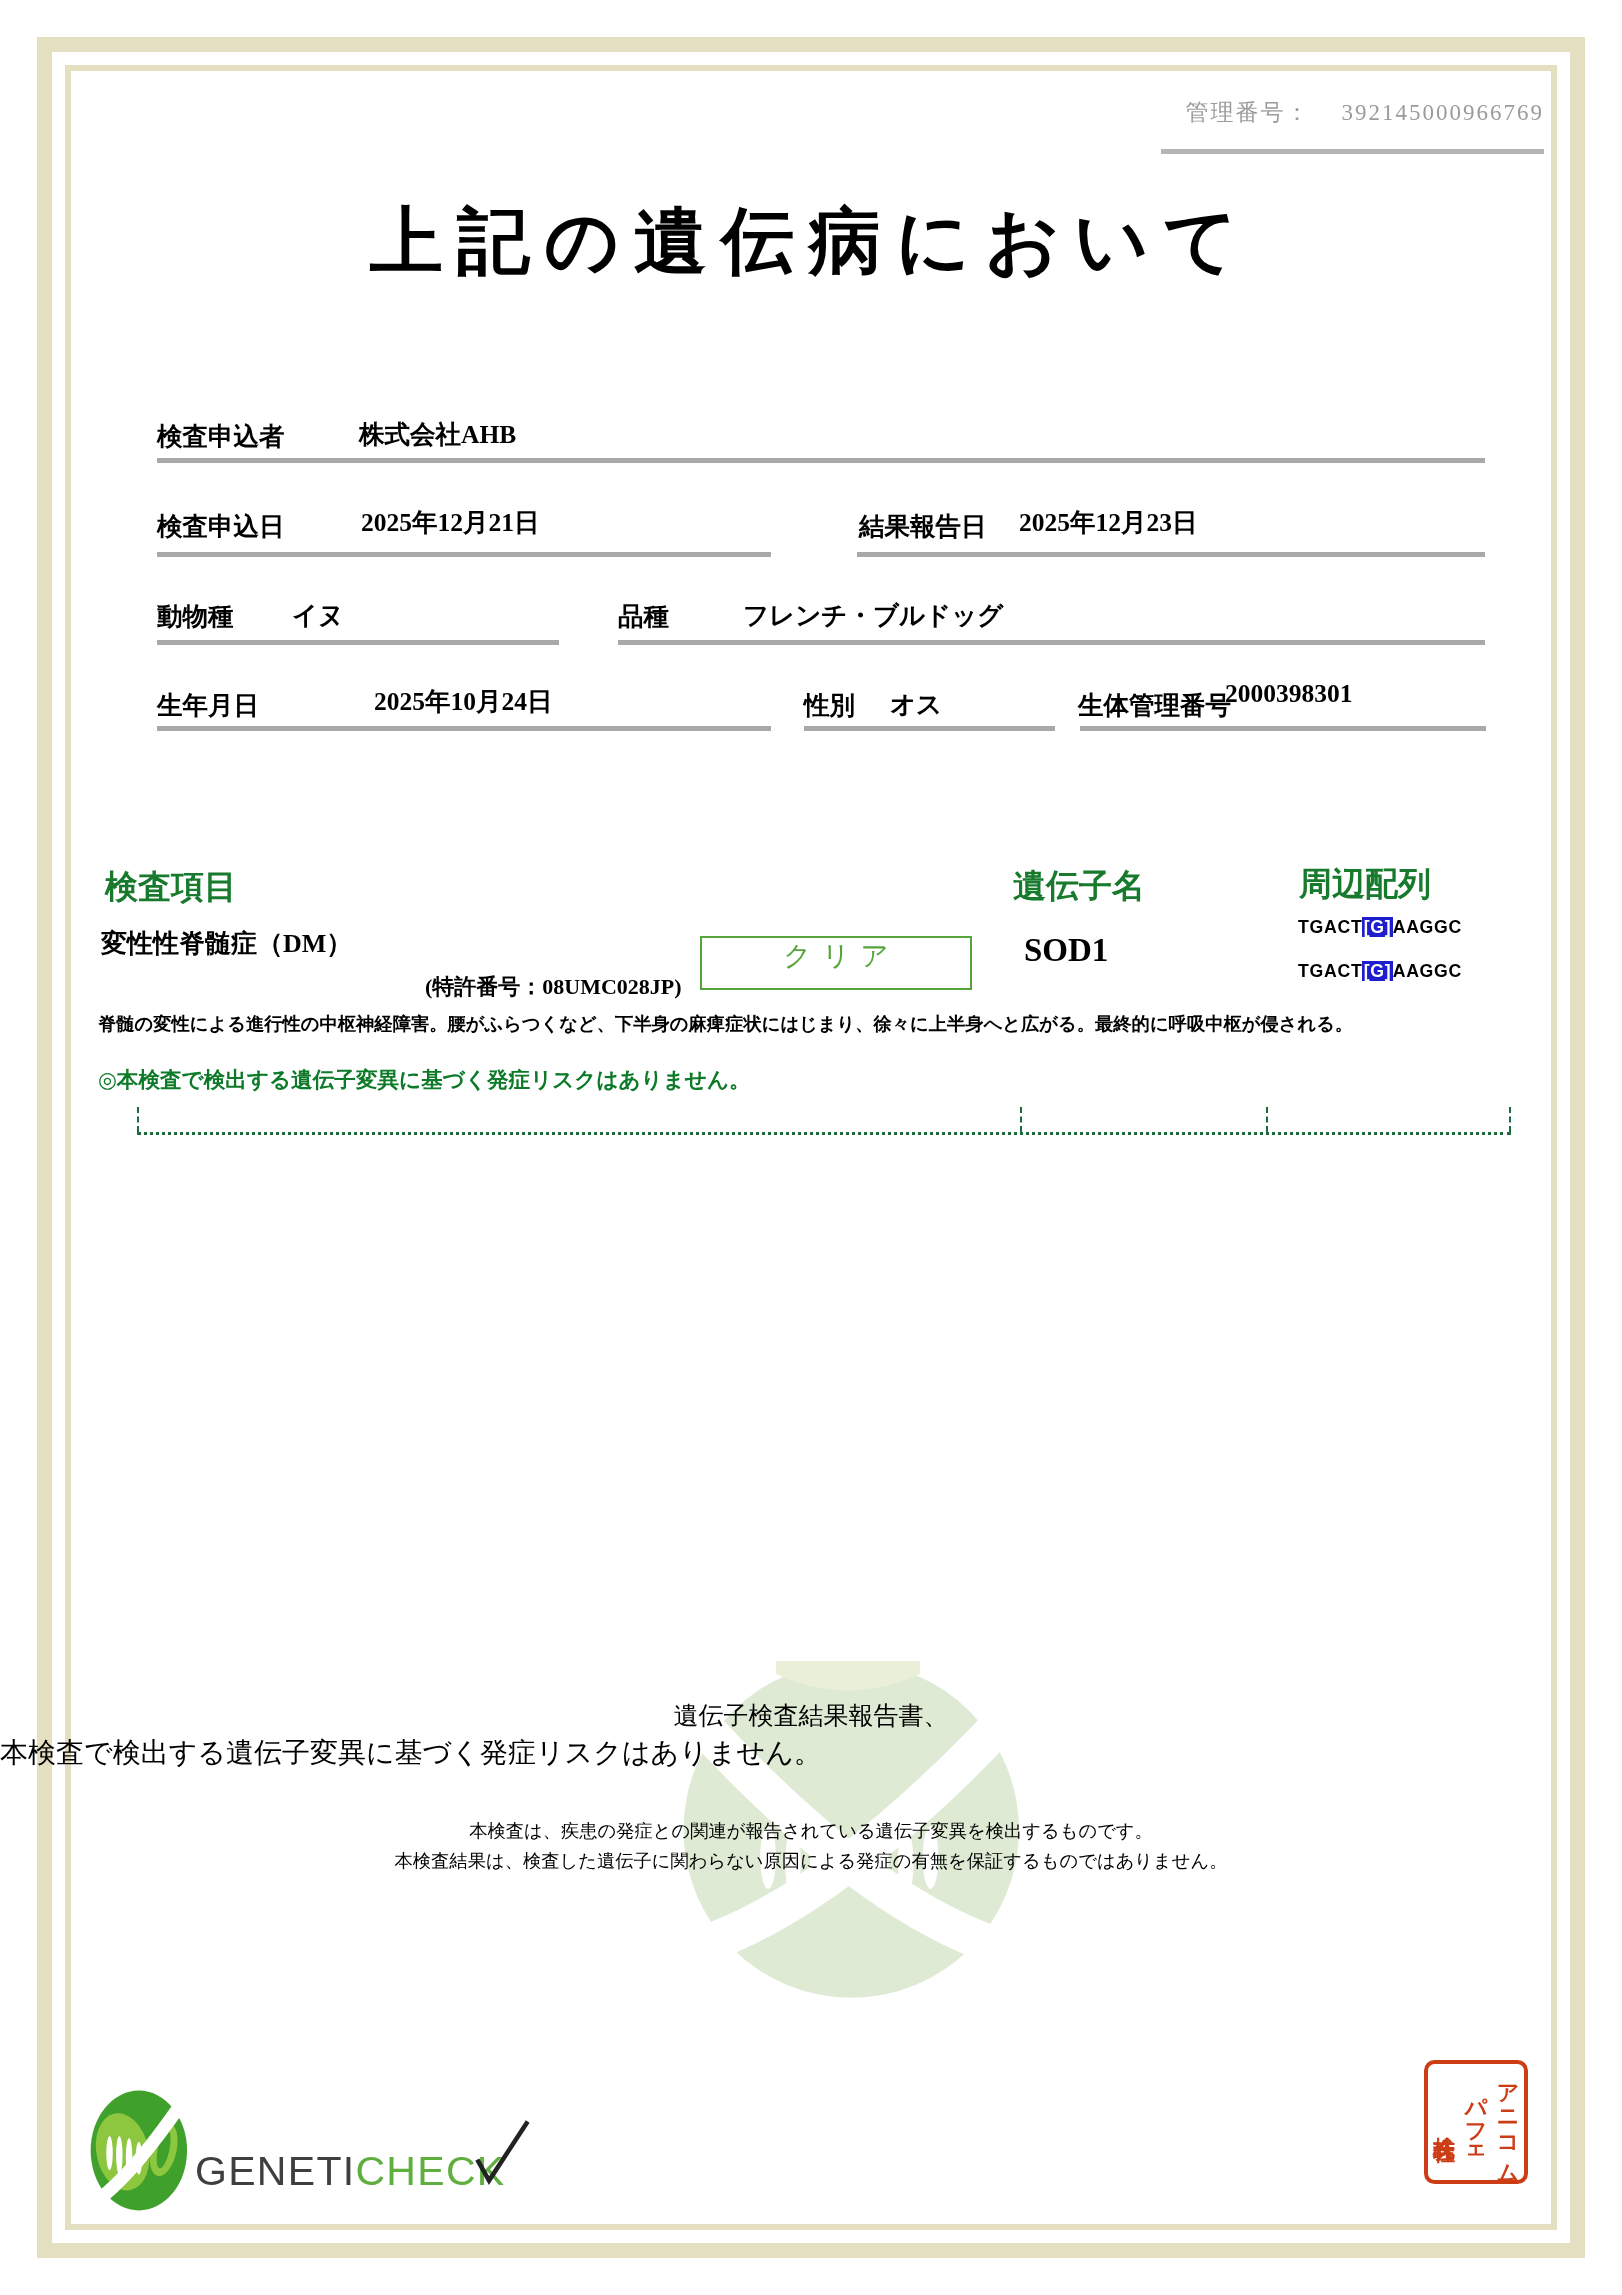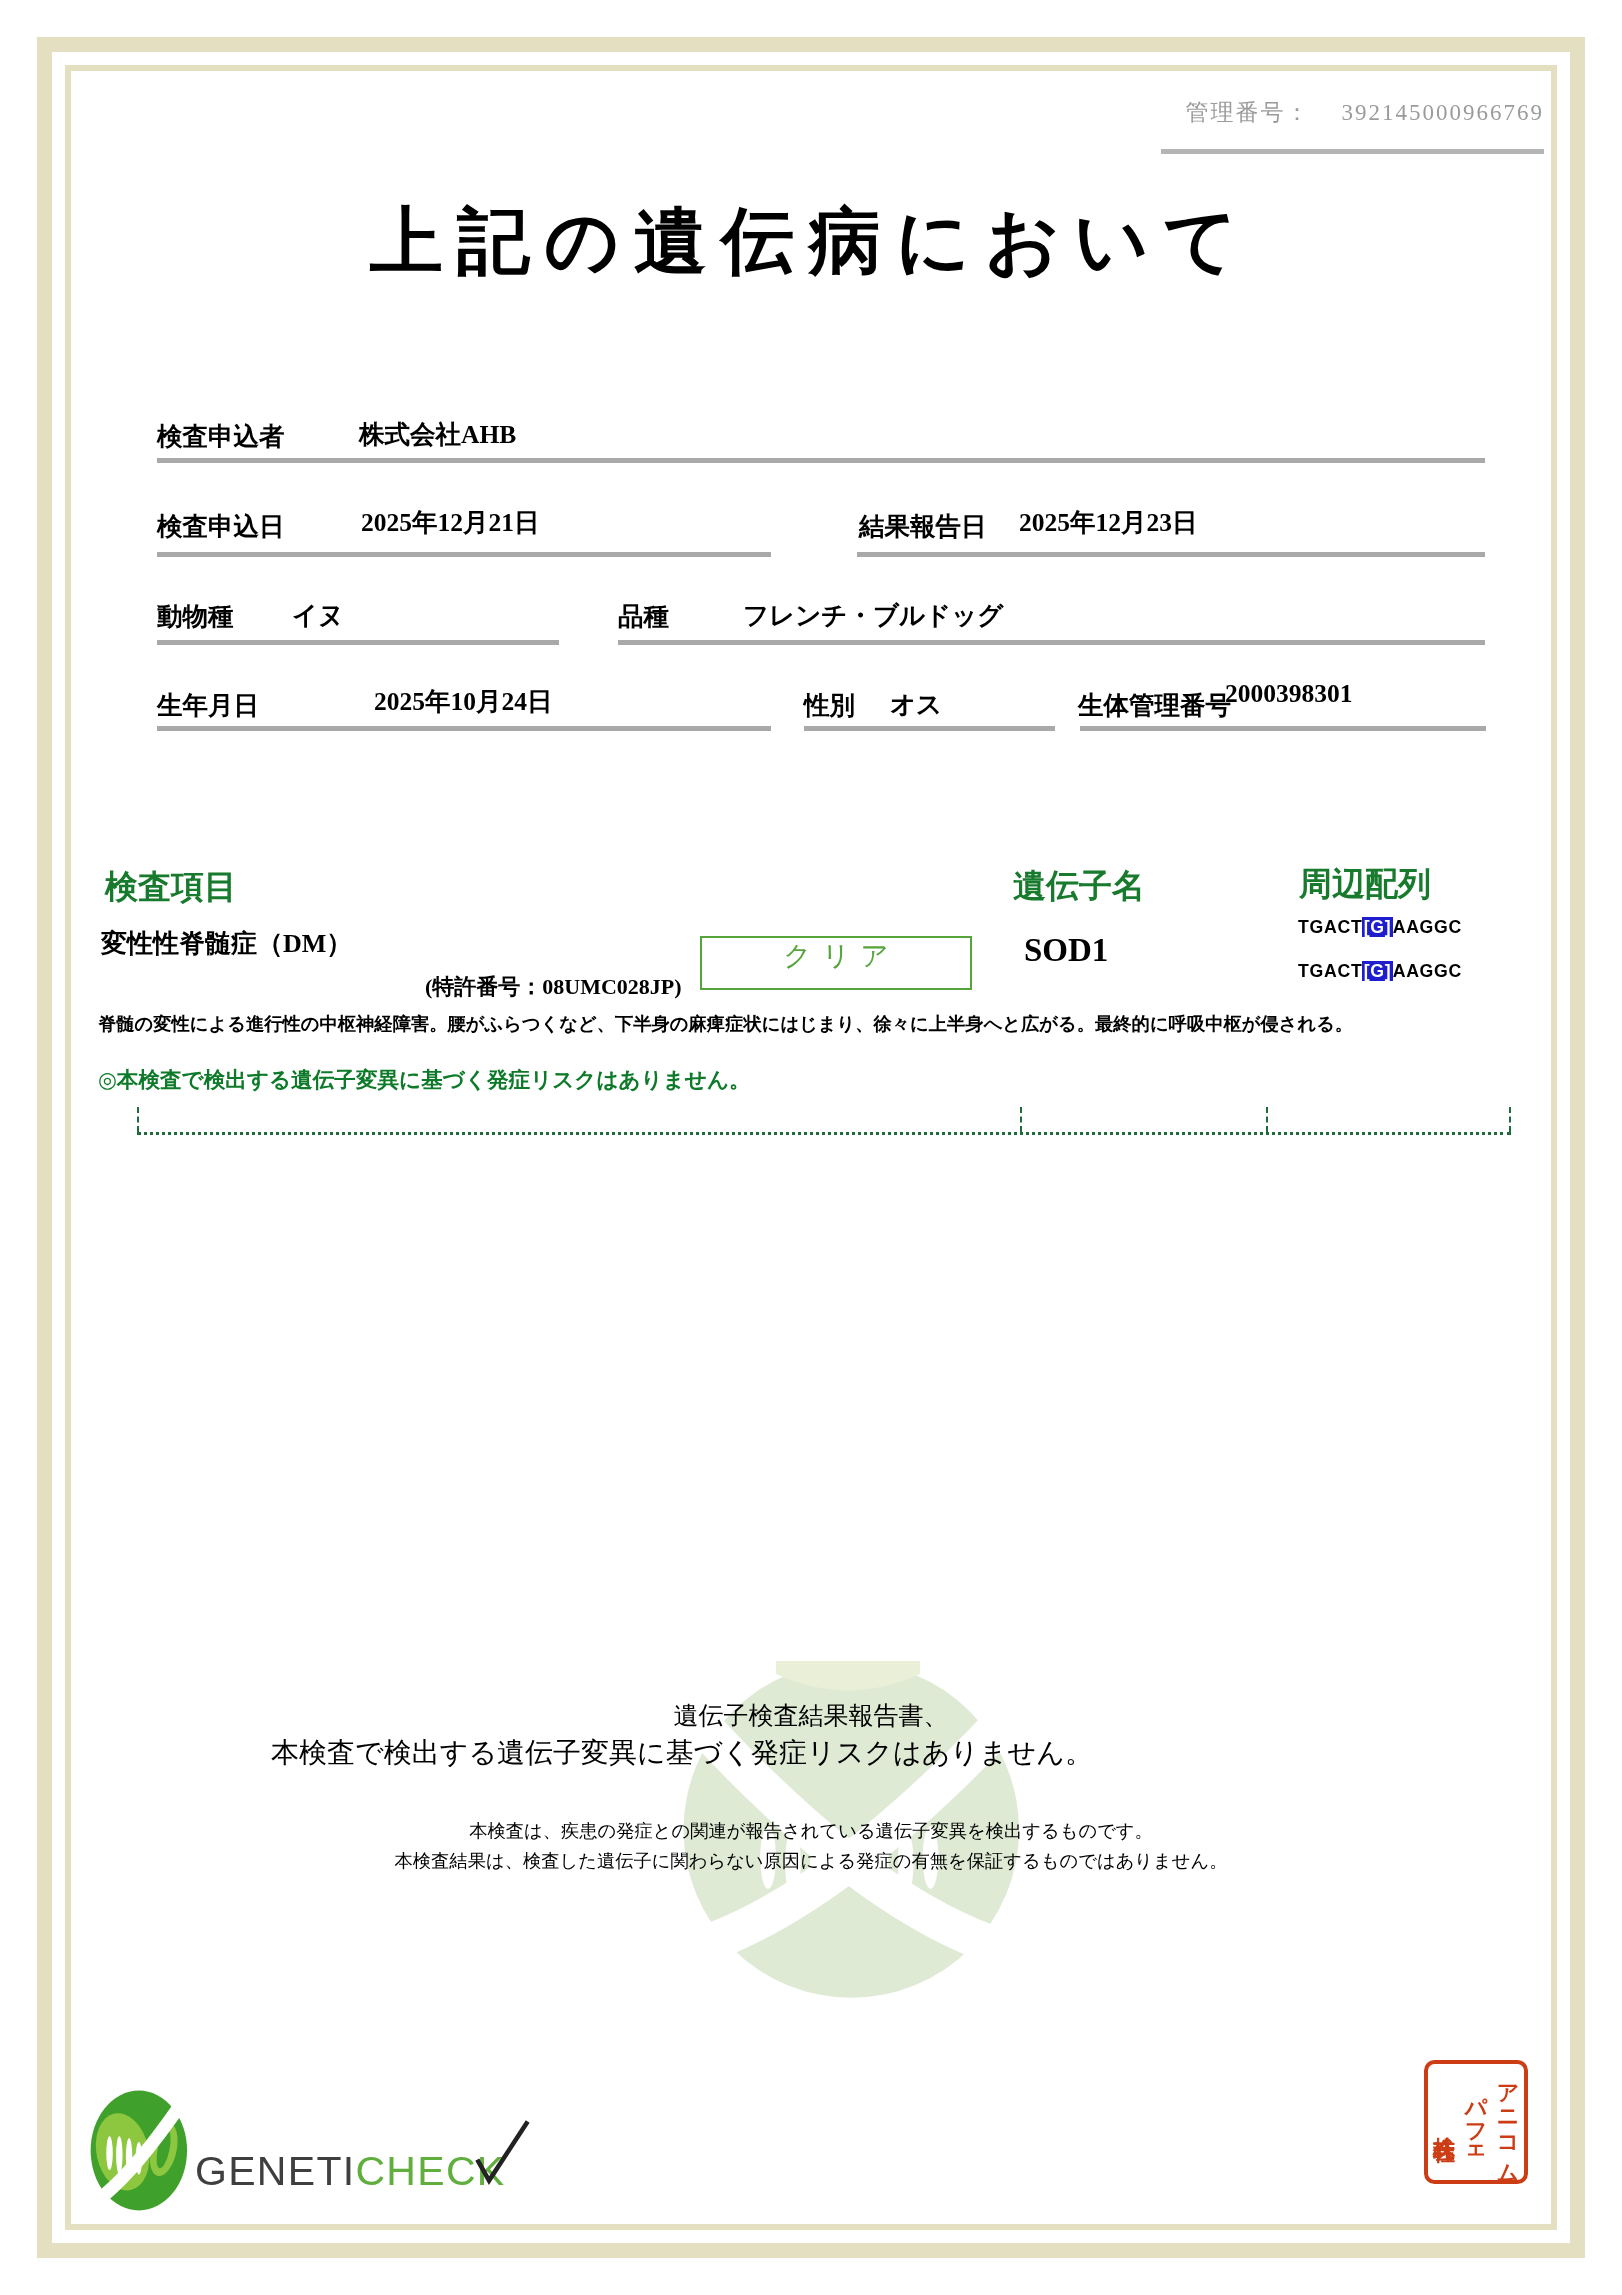--- a/index.html
+++ b/index.html
@@ -34,21 +34,21 @@
   .seq .var{background:#1e1ecf;color:#ffffff;padding:0 1.3px;}
   .desc{left:98px;top:1011px;width:1436px;font-size:18.3px;font-weight:600;line-height:27px;
         text-align:justify;}
   .risk{left:98px;top:1065px;font-size:21.6px;font-weight:700;color:#0c7a28;white-space:nowrap;}
   .dash-table{left:137px;top:1107px;width:1374px;height:25px;
               border-bottom:3.3px dotted #1d6b3c;}
   .dash-v{position:absolute;top:0;width:0;height:25px;border-left:2px dashed #1d6b3c;}
   
   .sum1{left:0;top:1699px;width:1622px;text-align:center;font-size:25px;
         font-family:"Liberation Sans","DejaVu Sans",sans-serif;}
-  .sum2{left:0;top:1734px;width:1364px;text-align:center;font-size:28px;
+  .sum2{left:0;top:1734px;width:1364px;text-align:left;font-size:28px;
         font-family:Liberation Serif, serif;}
   .note{width:1622px;left:0;text-align:center;font-size:18.3px;
         font-family:"Liberation Sans","DejaVu Sans",sans-serif;}
   .wm{left:658px;top:1661px;z-index:0;}
   .z1{z-index:1;}
   
   .logo-mark{left:90px;top:2089px;}
   .logo-text{left:195px;top:2148px;font-family:"Liberation Sans","DejaVu Sans",sans-serif;
              font-size:41px;letter-spacing:1.3px;white-space:nowrap;}
   .logo-text .t1{color:#3f3f3f;}

